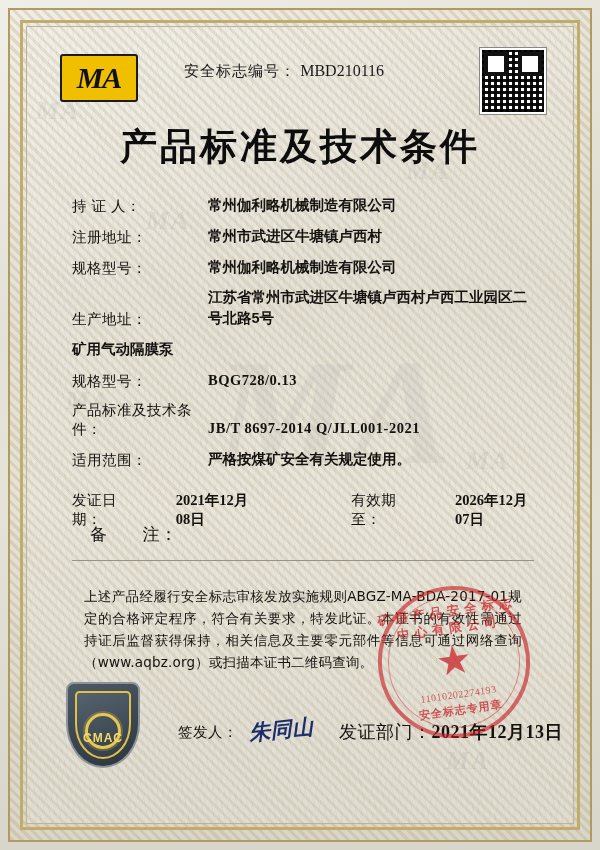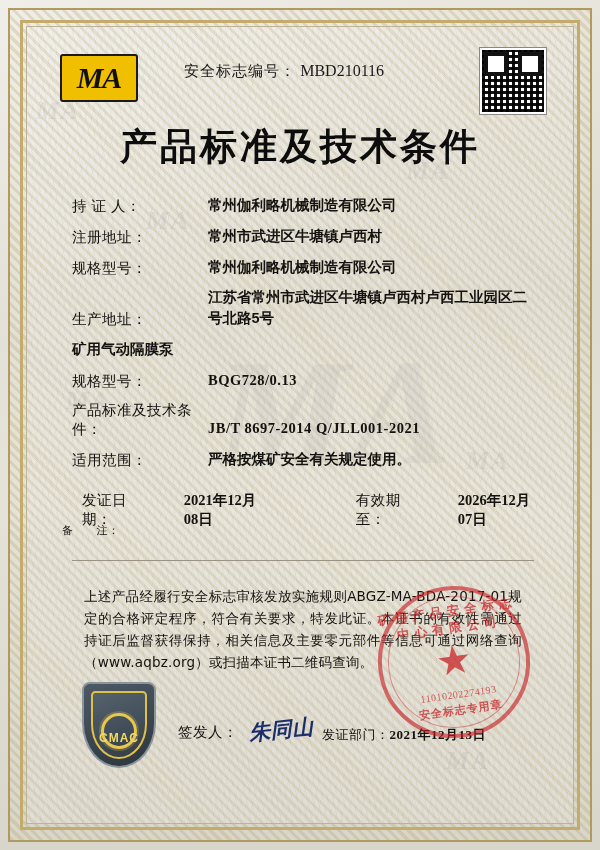--- a/index.html
+++ b/index.html
@@ -183,41 +183,41 @@
   }
   .field.tall { min-height: 42px; }
 
   .field .fvalue.mono {
     font-family: "Liberation Serif", serif;
     letter-spacing: 0.5px;
   }
 
   .row-dates {
     position: absolute;
-    left: 56px; right: 34px;
+    left: 46px; right: 34px;
     top: 465px;
     display: flex;
     align-items: center;
     font-size: 14.5px;
     color: #14120f;
     gap: 31px;
   }
   .row-dates .lbl { letter-spacing: 0.5px; }
   .row-dates .val {
     font-weight: bold;
     margin-left: 10px;
     font-family: "Liberation Serif", serif;
   }
   .row-dates .sep { width: 34px; }
 
   .row-remark {
     position: absolute;
-    left: 36px;
+    left: 64px;
     top: 497px;
-    font-size: 11px;
+    font-size: 17px;
     color: #14120f;
     letter-spacing: 0.5px;
   }
 
   .note-box {
     position: absolute;
     left: 46px; right: 40px;
     top: 534px;
     border-top: 1px solid #9a9384;
     padding-top: 12px;
@@ -234,21 +234,21 @@
 
   
   .sig-area {
     position: absolute;
     left: 0; right: 0;
     bottom: 52px;
     height: 110px;
   }
   .cmac-badge {
     position: absolute;
-    left: 56px; bottom: 4px;
+    left: 40px; bottom: 4px;
     width: 74px; height: 86px;
   }
   .cmac-shield {
     width: 74px; height: 86px;
     background: linear-gradient(160deg, #4c5a66 0%, #39444e 60%, #2c353d 100%);
     border-radius: 8px 8px 38px 38px / 8px 8px 46px 46px;
     border: 2px solid #8b949b;
     position: relative;
     box-sizing: border-box;
   }
@@ -292,22 +292,22 @@
     margin-left: 6px;
     font-family: "Liberation Serif", serif;
     font-style: italic;
     font-size: 21px;
     color: #1b2d6b;
     transform: rotate(-6deg);
     font-weight: bold;
   }
   .issue-dept {
     position: absolute;
-    left: 296px; bottom: 28px;
-    font-size: 13px;
+    left: 313px; bottom: 28px;
+    font-size: 18px;
     color: #14120f;
     letter-spacing: 0.5px;
   }
   .issue-dept .d {
     font-family: "Liberation Serif", serif;
     font-weight: bold;
   }
 
   
   .seal {

